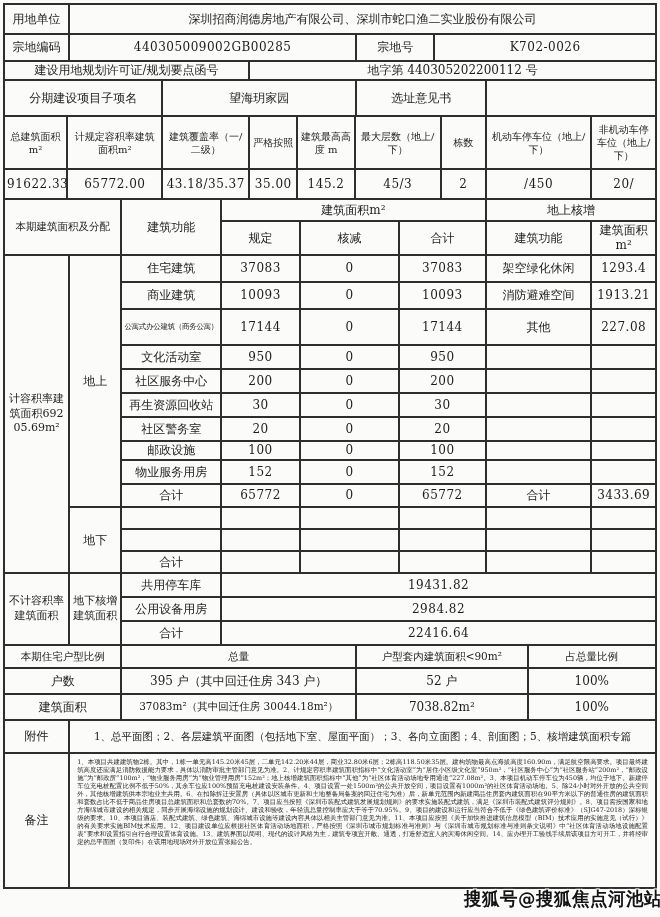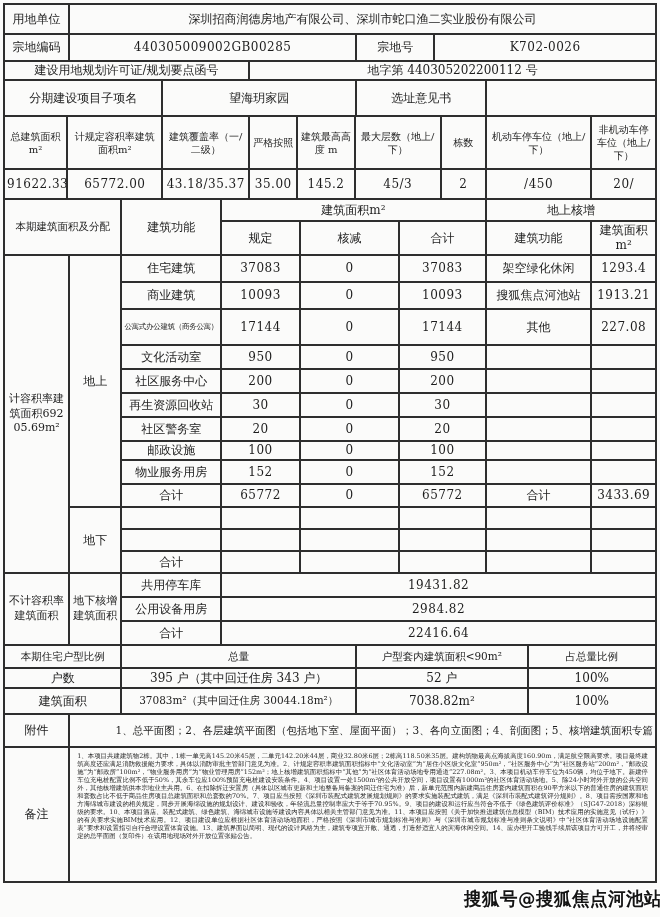--- a/index.html
+++ b/index.html
@@ -15,21 +15,21 @@
     border:2px solid #2e2e2e;
     text-align:center;vertical-align:middle;
     padding:1px 2px;overflow:hidden;
     font-size:12px;line-height:1.25;
   }
   .hd{font-size:10px;line-height:1.3;}
   .sm{font-size:10.5px;border-radius:7px;}
   .tiny7{font-size:7.5px;letter-spacing:-0.3px;}
   .narrow{font-size:11px;word-break:break-all;line-height:1.35;}
   .num{font-size:12px;letter-spacing:0.5px;}
-  .attach{font-size:10.5px;text-align:right;}
+  .attach{font-size:10.5px;text-align:center;}
   .remarks{
     font-size:6.4px;line-height:7.95px;text-align:justify;
     word-break:break-all;vertical-align:top;padding:5px 7px 2px 7px;
     color:#262626;
   }
   .watermark{
     position:absolute;left:464px;top:887px;white-space:nowrap;
     font-family:"DejaVu Sans","Liberation Sans",sans-serif;
     font-size:17.5px;font-weight:700;color:#141414;letter-spacing:0.5px;
     text-shadow:-1px -1px 0 #ffffff,1px -1px 0 #ffffff,-1px 1px 0 #ffffff,1px 1px 0 #ffffff,0 0 3px #ffffff;
@@ -147,21 +147,21 @@
       <td class="num">0</td>
       <td class="num">37083</td>
       <td>架空绿化休闲</td>
       <td class="num">1293.4</td>
     </tr>
     <tr style="height:27px">
       <td>商业建筑</td>
       <td class="num">10093</td>
       <td class="num">0</td>
       <td class="num">10093</td>
-      <td>搜狐焦点河池站</td>
+      <td>消防避难空间</td>
       <td class="num">1913.21</td>
     </tr>
     <tr style="height:36px">
       <td class="tiny7">公寓式办公建筑（商务公寓）</td>
       <td class="num">17144</td>
       <td class="num">0</td>
       <td class="num">17144</td>
       <td>其他</td>
       <td class="num">227.08</td>
     </tr>
@@ -281,21 +281,21 @@
         <col style="width:26.3%">
         <col style="width:19.7%">
     </colgroup>
     <tbody>
         <tr style="height:23px">
       <td class="sm">本期住宅户型比例</td>
       <td class="sm">总量</td>
       <td class="sm">户型套内建筑面积&lt;90m²</td>
       <td class="sm">占总量比例</td>
     </tr>
-    <tr style="height:20px">
+    <tr style="height:26px">
       <td>户数</td>
       <td>395 户（其中回迁住房 343 户）</td>
       <td>52 户</td>
       <td>100%</td>
     </tr>
     <tr style="height:26px">
       <td>建筑面积</td>
       <td class="sm">37083m²（其中回迁住房 30044.18m²）</td>
       <td>7038.82m²</td>
       <td>100%</td>

